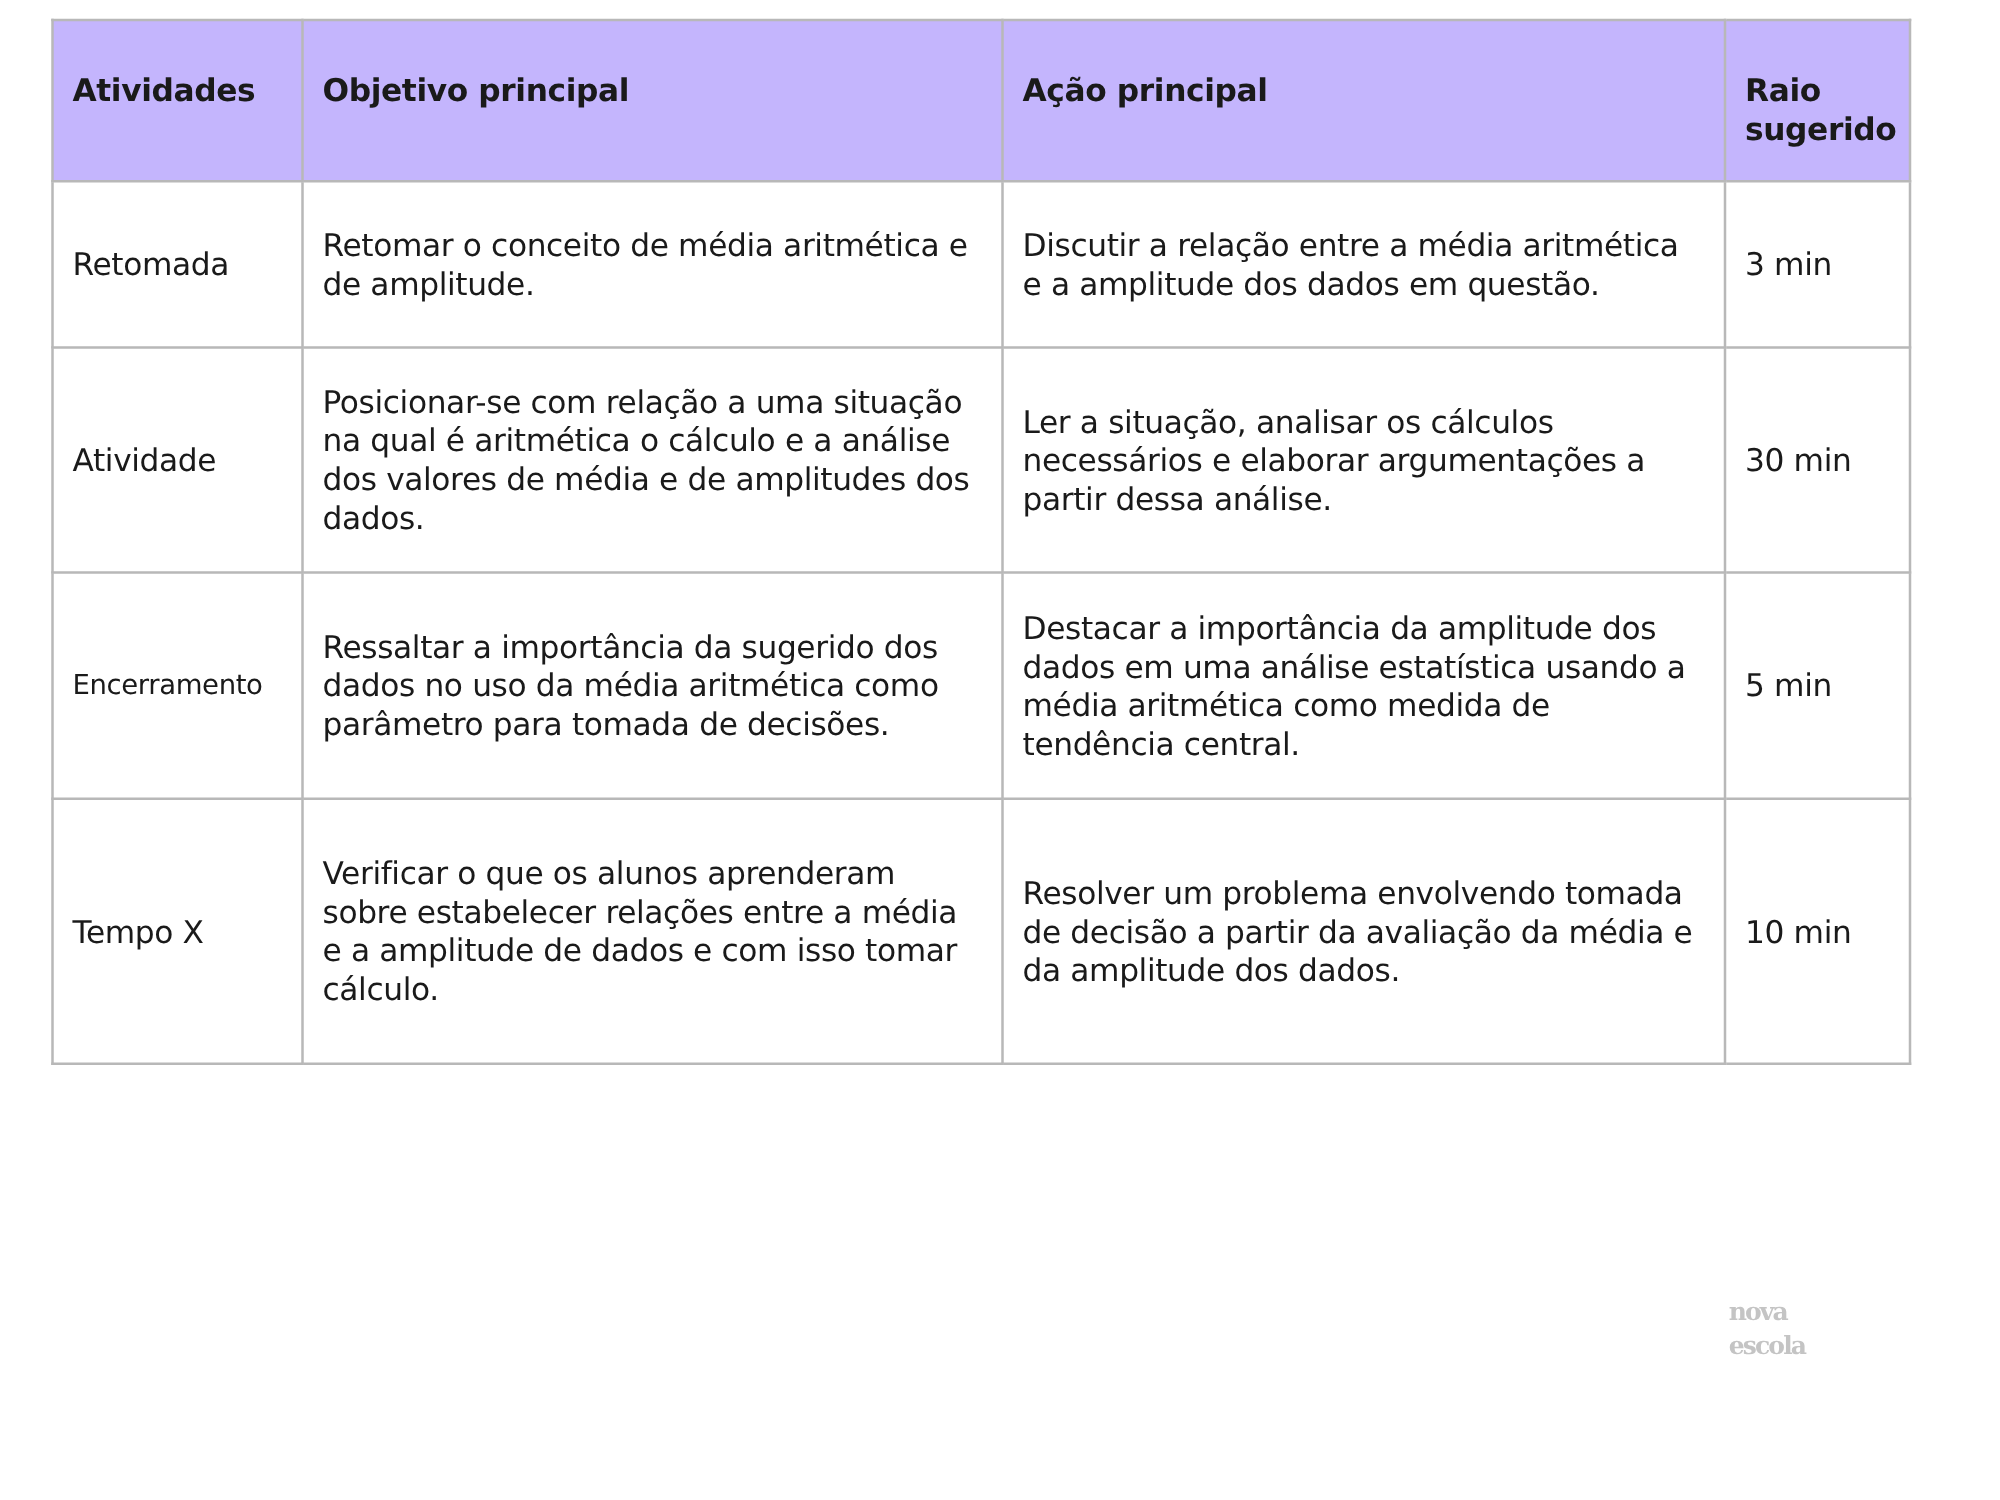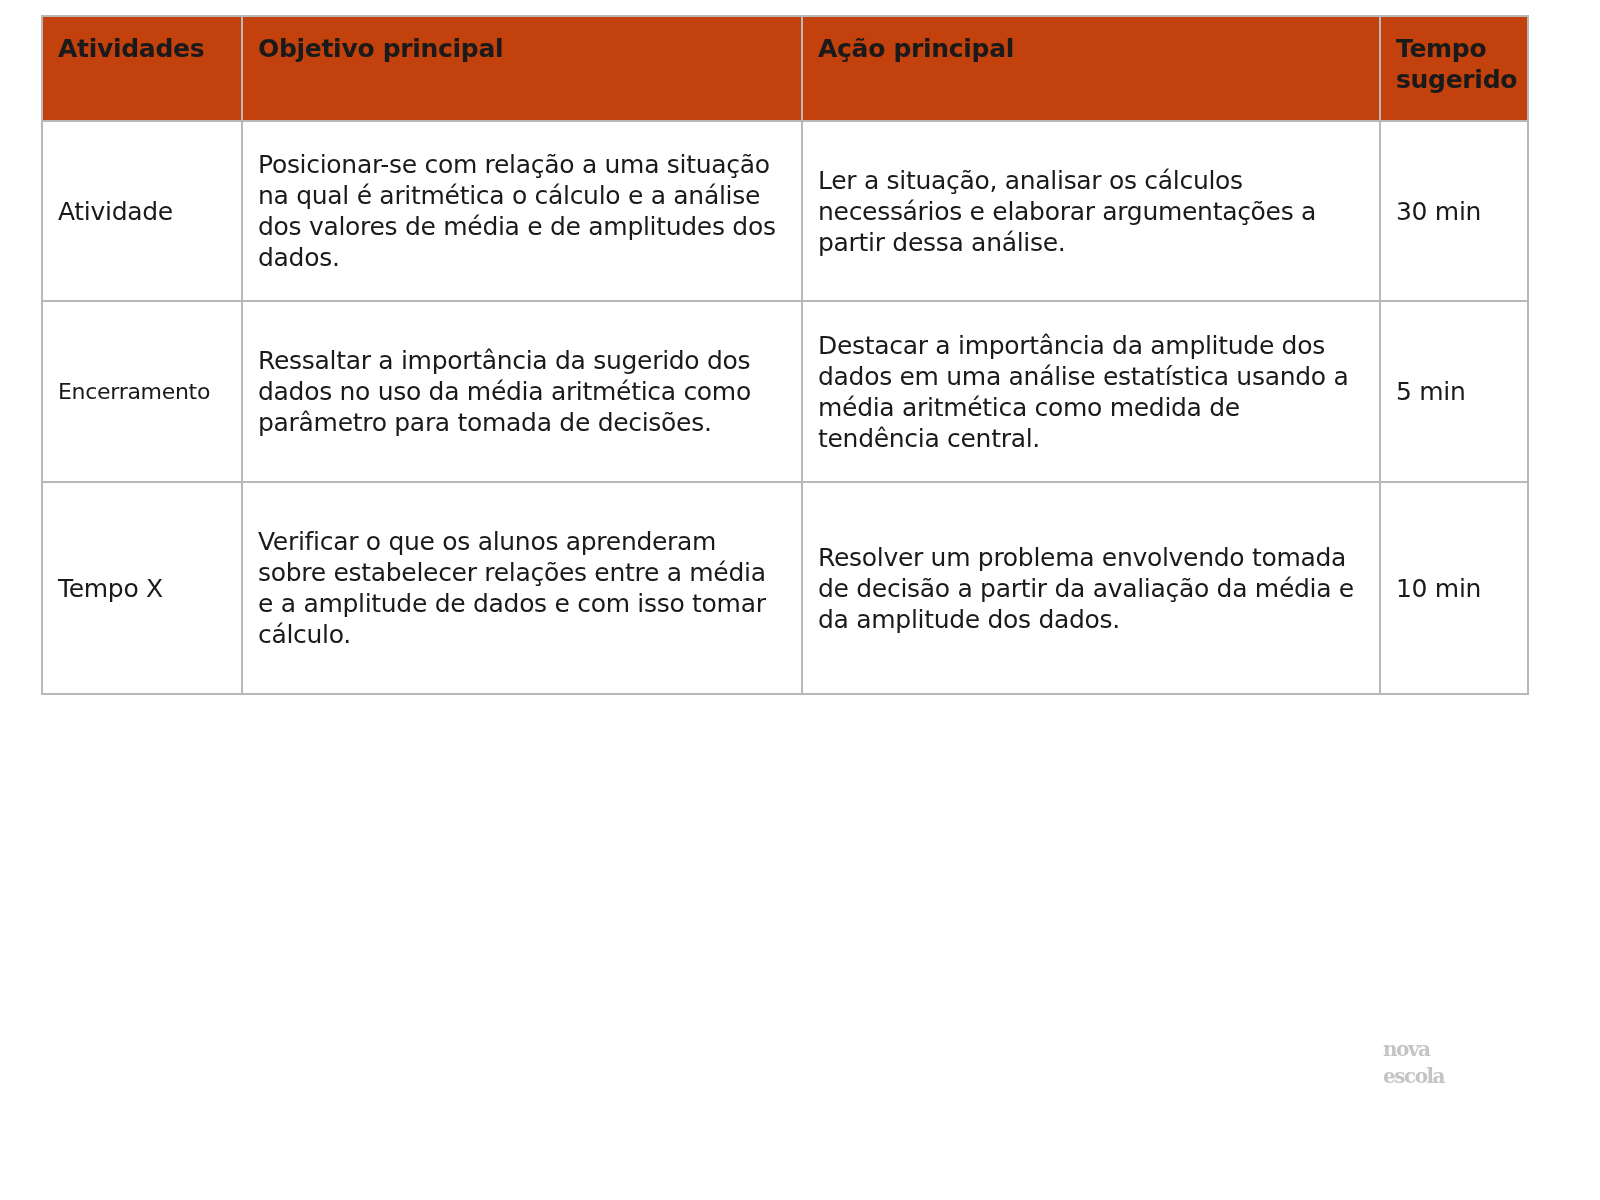--- a/index.html
+++ b/index.html
@@ -8,21 +8,21 @@
   table.plan {
     position: absolute; left: 41px; top: 15px;
     width: 1486px; border-collapse: collapse; table-layout: fixed;
     font-size: 25px; line-height: 31px;
   }
   table.plan th, table.plan td {
     border: 2px solid #b8b8b8; padding: 0 14px 0 15px; vertical-align: middle;
     text-align: left; letter-spacing: -0.3px;
   }
   table.plan thead th {
-    background: #c2410c; font-weight: bold; vertical-align: top; padding-top: 16px;
+    background: #c4b5fd; font-weight: bold; vertical-align: top; padding-top: 40px;
     height: 87px;
   }
   table.plan td.small { font-size: 22px; margin-top: 16px; }
   col.c1 { width: 200px; } col.c2 { width: 560px; } col.c3 { width: 578px; } col.c4 { width: 148px; }
   tr.r1 td { height: 131px; }
   tr.r2 td { height: 178px; }
   tr.r3 td { height: 184px; }
   tr.r4 td { height: 179px; }
   tr.r5 td { height: 210px; }
   .logo {
@@ -39,24 +39,30 @@
       <col class="c1">
       <col class="c2">
       <col class="c3">
       <col class="c4">
     </colgroup>
   <thead>
     <tr>
       <th>Atividades</th>
       <th>Objetivo principal</th>
       <th>Ação principal</th>
-      <th>Tempo sugerido</th>
+      <th>Raio sugerido</th>
     </tr>
   </thead>
   <tbody>
+    <tr class="r1">
+      <td>Retomada</td>
+      <td>Retomar o conceito de média aritmética e de amplitude.</td>
+      <td>Discutir a relação entre a média aritmética e a amplitude dos dados em questão.</td>
+      <td>3 min</td>
+    </tr>
     <tr class="r2">
       <td>Atividade</td>
       <td>Posicionar-se com relação a uma situação na qual é aritmética o cálculo e a análise dos valores de média e de amplitudes dos dados.</td>
       <td>Ler a situação, analisar os cálculos necessários  e elaborar argumentações a partir dessa análise.</td>
       <td>30 min</td>
     </tr>
     <tr class="r4">
       <td class="small">Encerramento</td>
       <td>Ressaltar a importância da sugerido dos dados no uso  da média aritmética como parâmetro para tomada de decisões.</td>
       <td>Destacar a importância da amplitude dos dados em uma análise estatística usando a média aritmética como medida de tendência central.</td>

